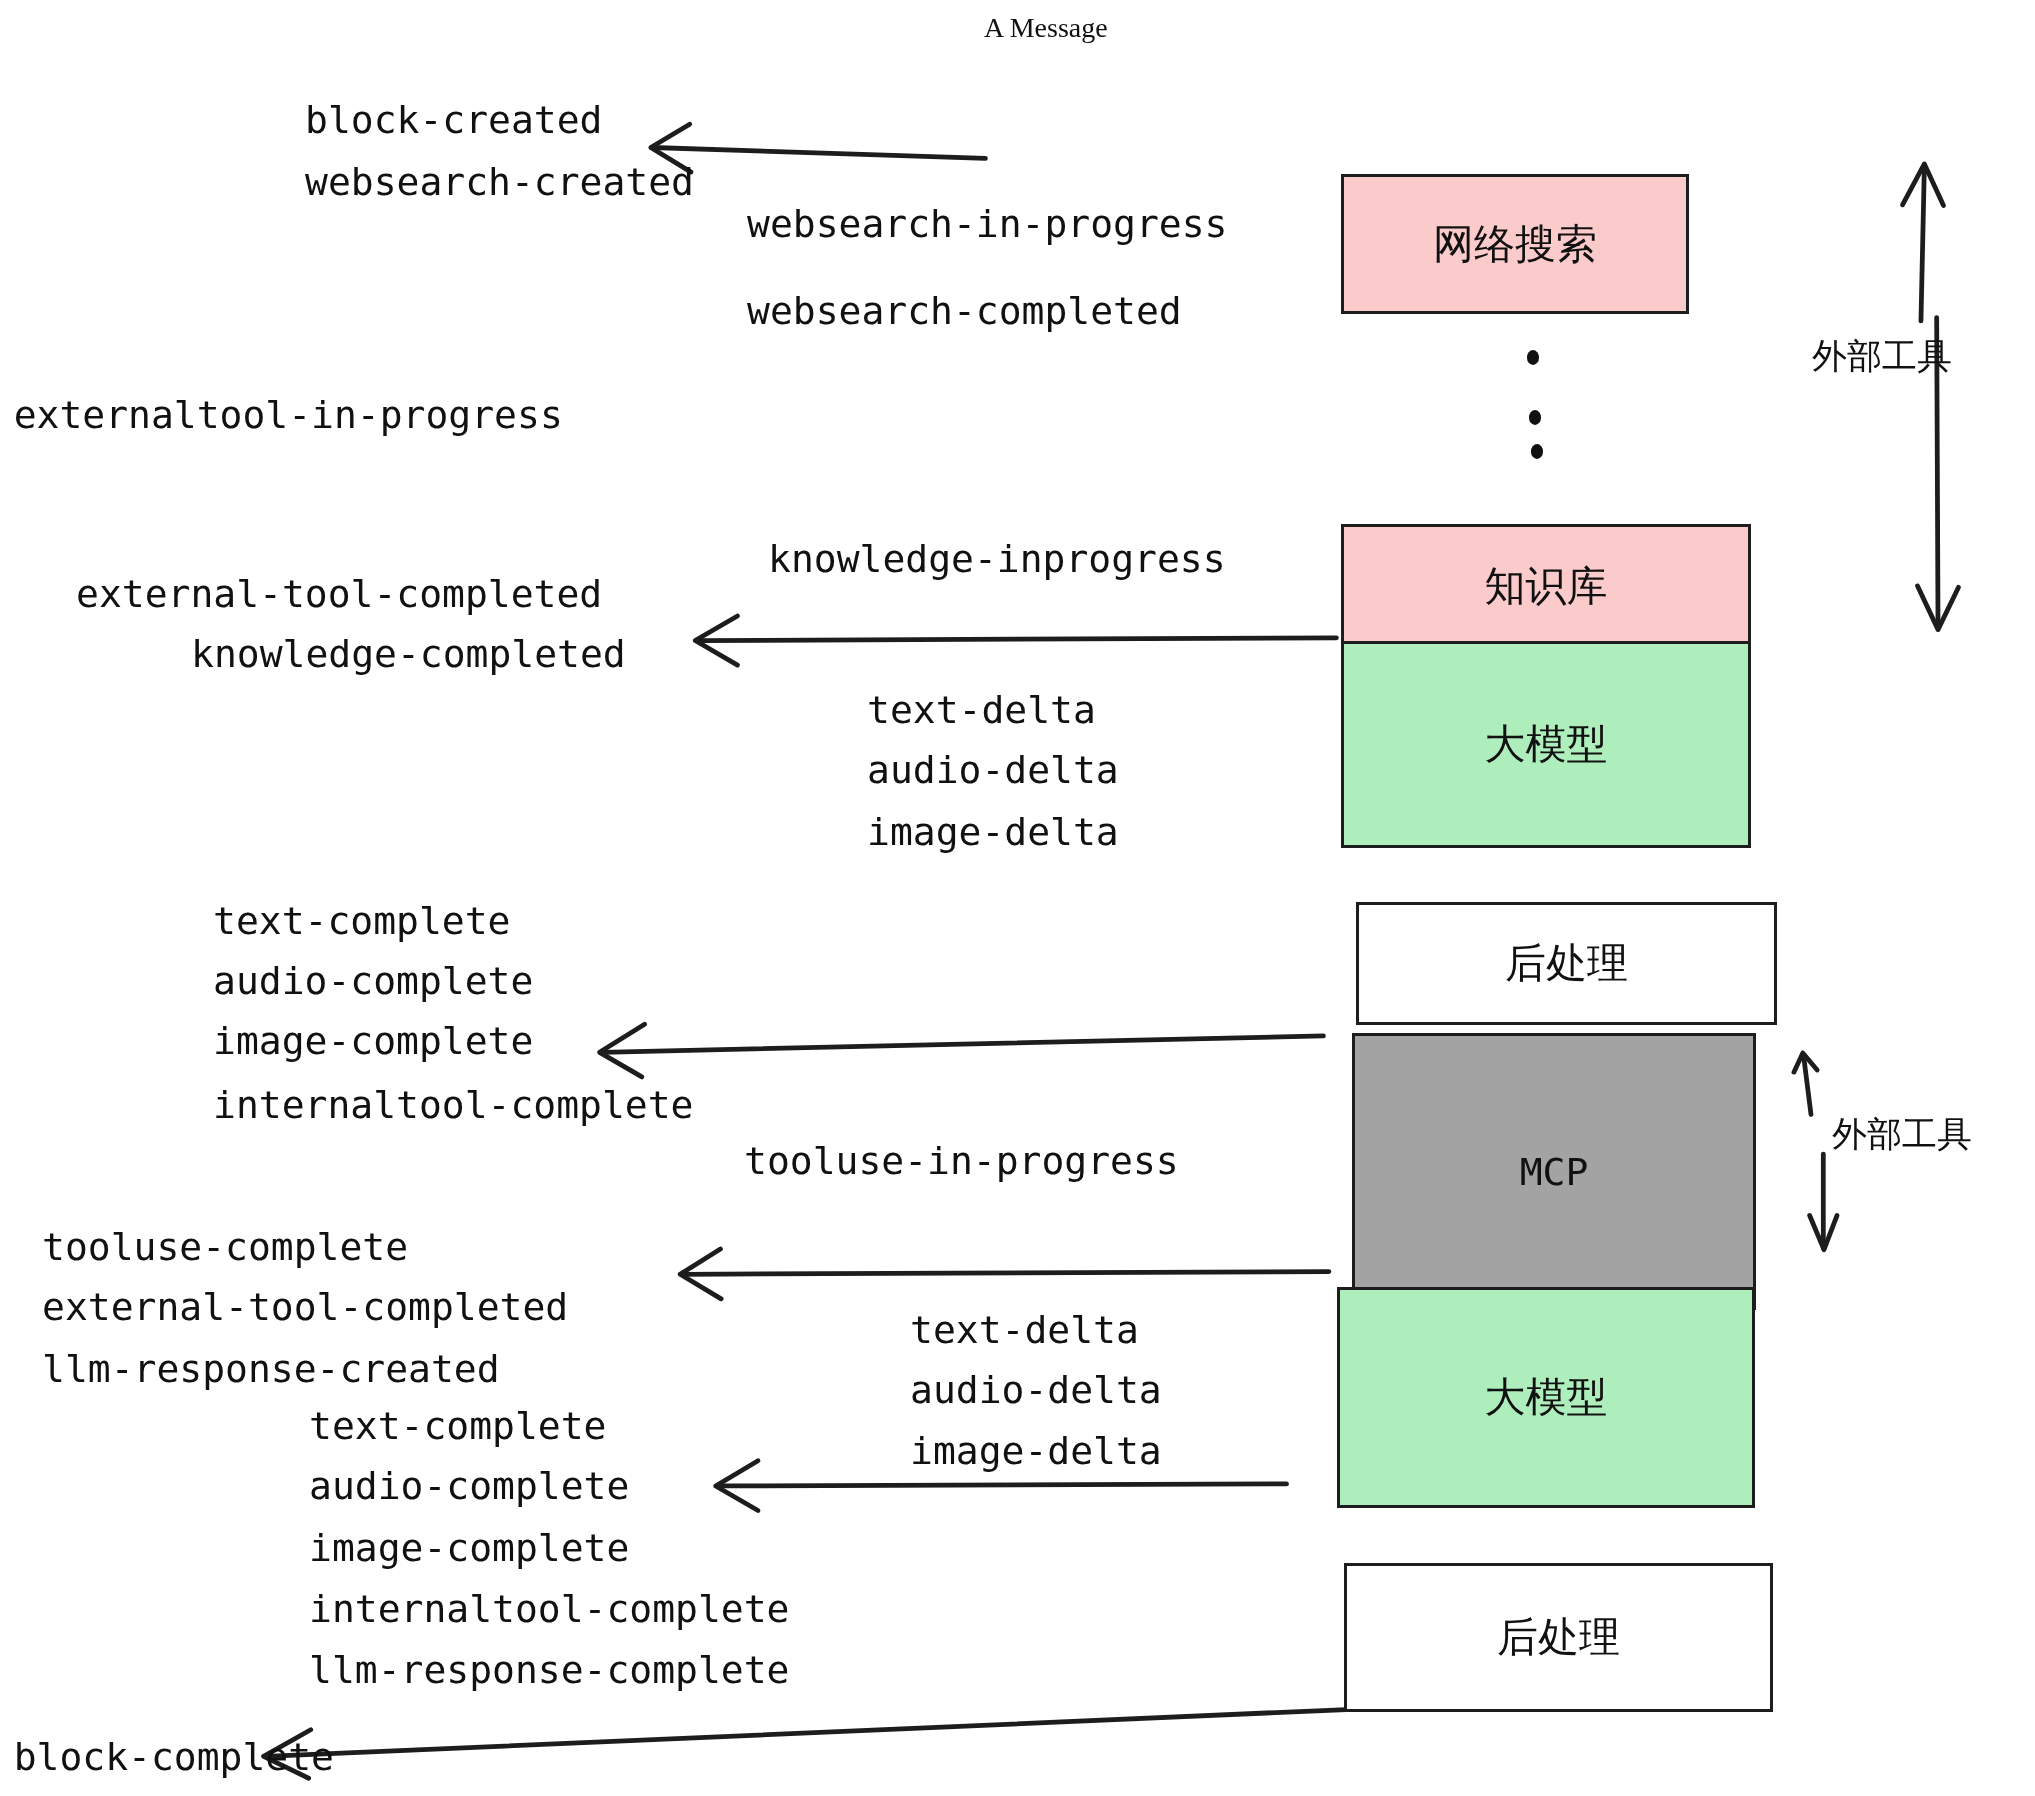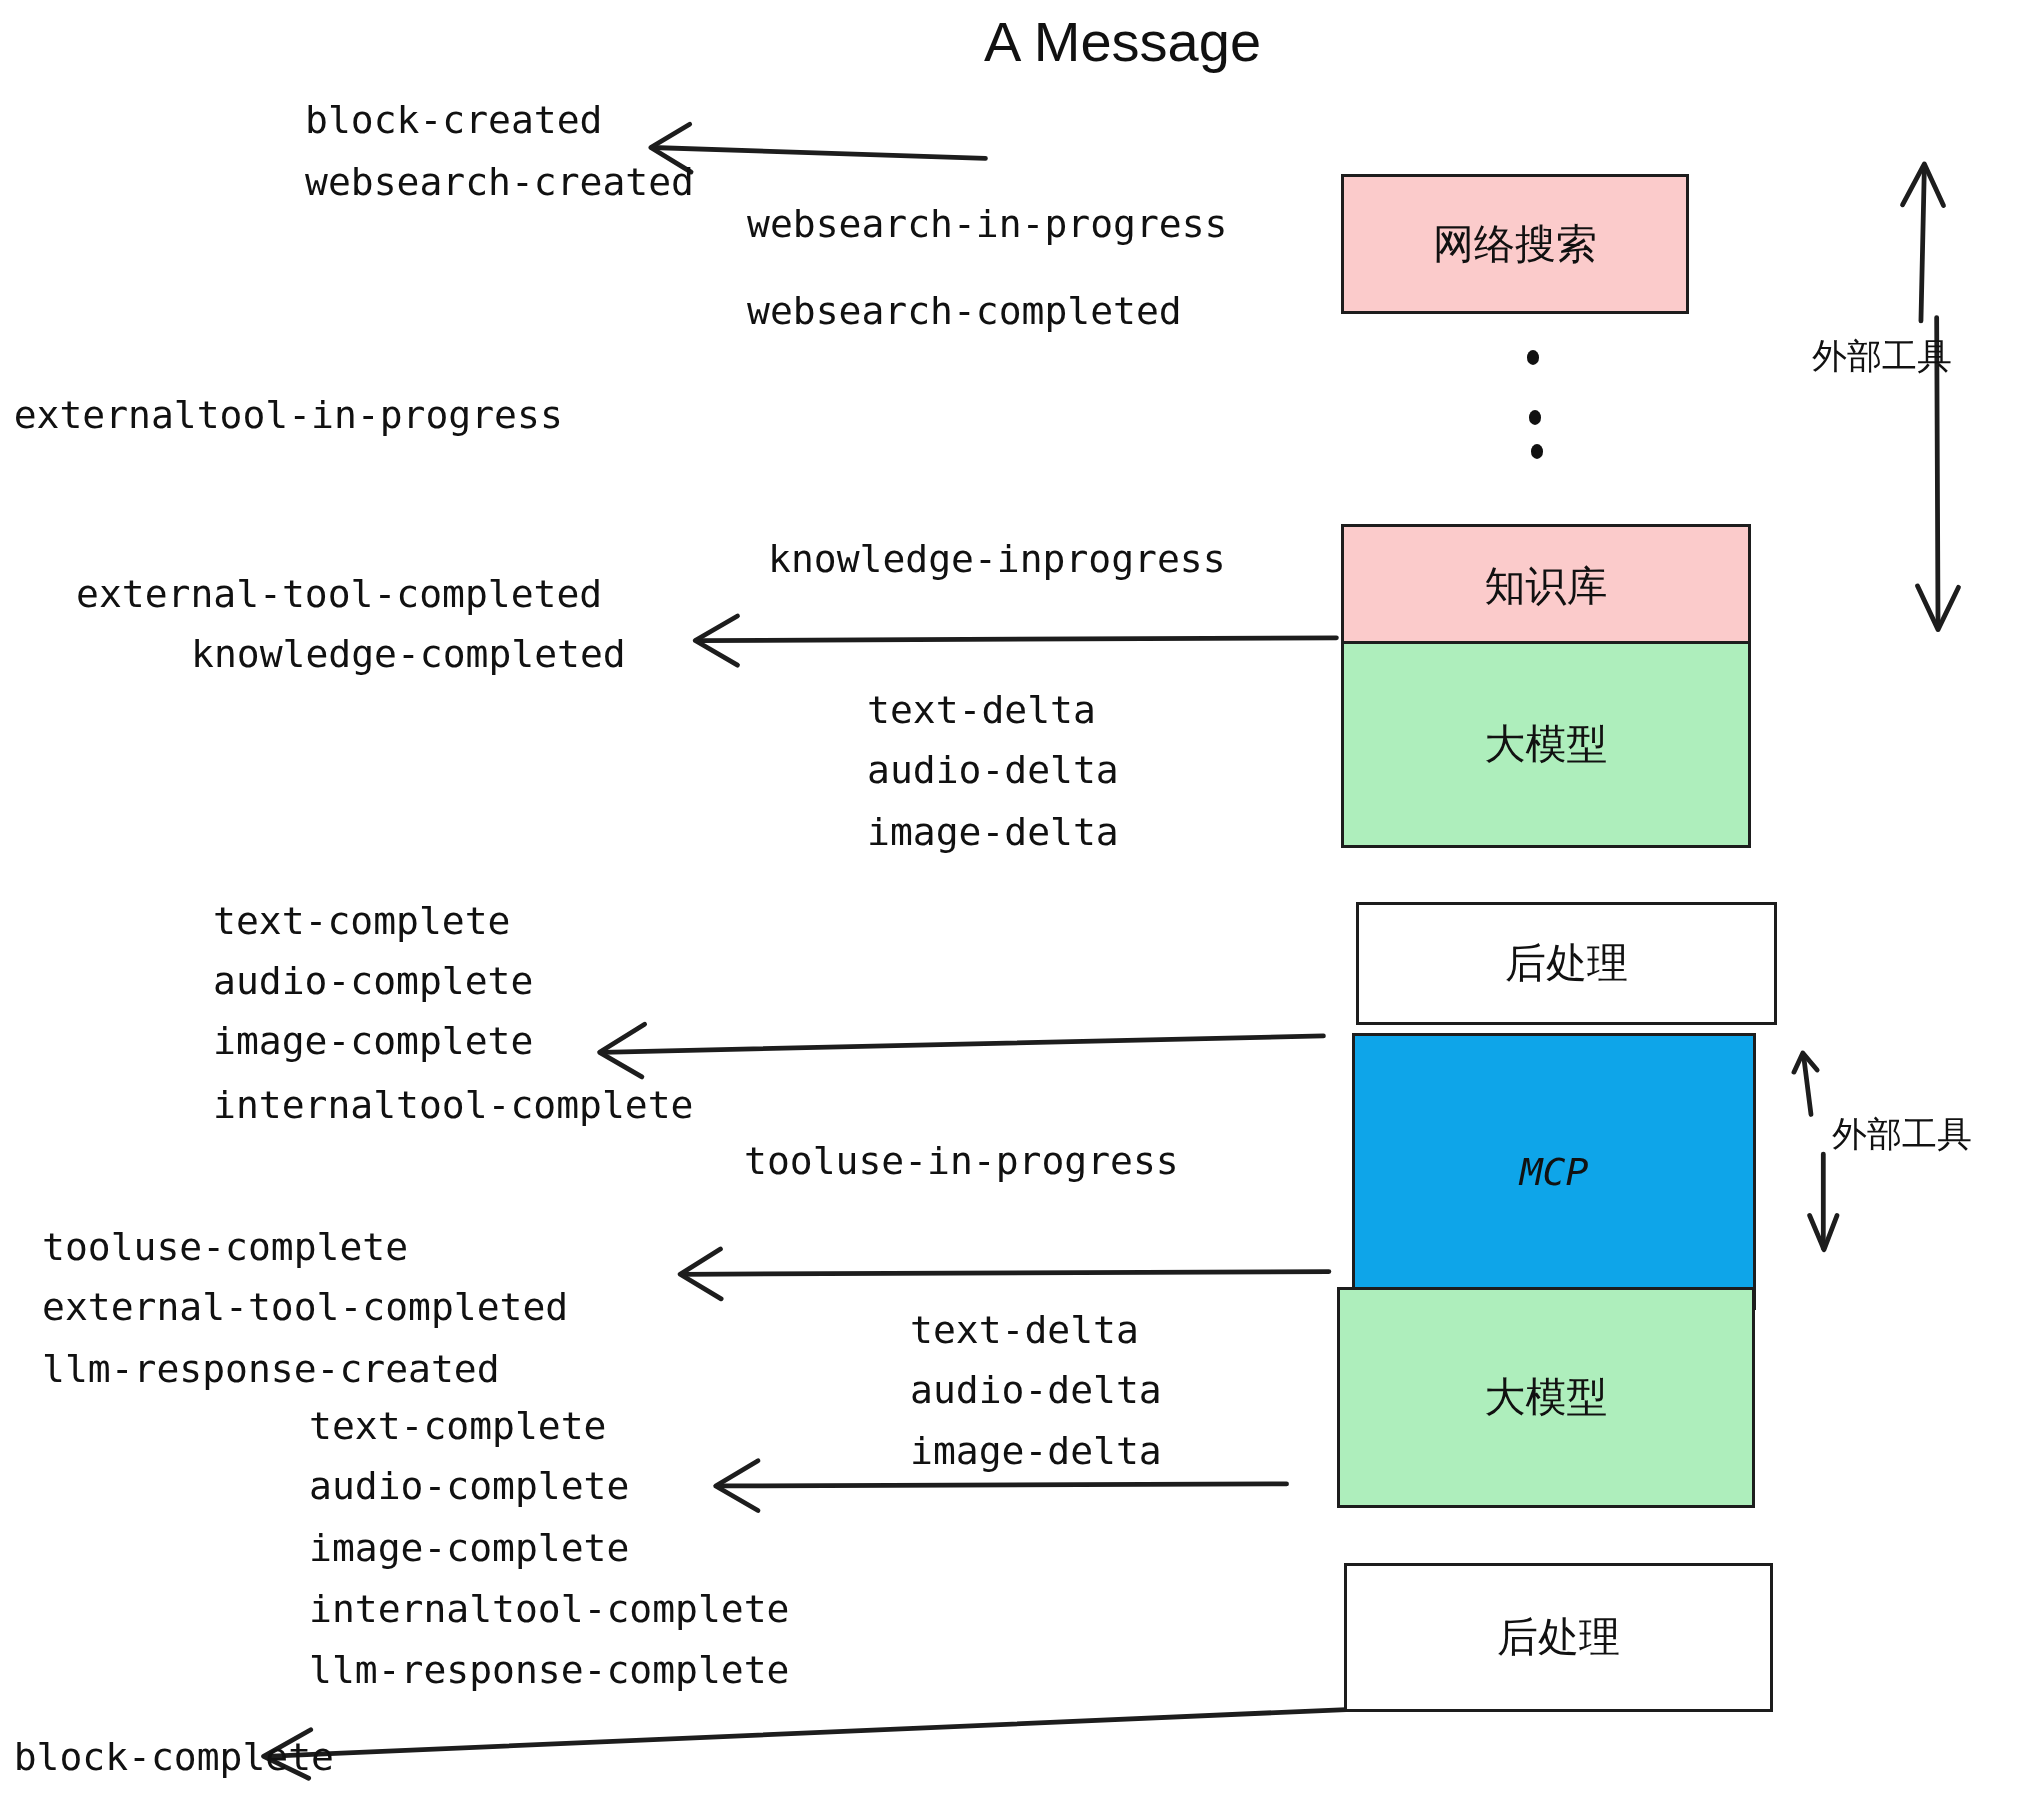--- a/index.html
+++ b/index.html
@@ -21,22 +21,22 @@
     color: #111111;
     font-family: "DejaVu Sans Mono", "Liberation Mono", monospace;
     font-size: 38px;
     letter-spacing: 0px;
     line-height: 1;
   }
   .title {
     position: absolute;
     white-space: pre;
     color: #111111;
-    font-family: Liberation Sans, sans-serif;
-    font-size: 56px;
+    font-family: Liberation Serif, serif;
+    font-size: 28px;
     line-height: 1;
   }
   .node {
     position: absolute;
     box-sizing: border-box;
     border: 3.4px solid #1d1d1d;
     display: flex;
     align-items: center;
     justify-content: center;
     font-family: "DejaVu Sans", "Liberation Sans", sans-serif;
@@ -148,21 +148,21 @@
   </div>
 
   <div class="node" style="left:1341px; top:641px; width:410px; height:207px; background:#AEEEBC;">
     <span>大模型</span>
   </div>
 
   <div class="node" style="left:1356px; top:902px; width:421px; height:123px; background:#FFFFFF;">
     <span>后处理</span>
   </div>
 
-  <div class="node mono-label" style="left:1352px; top:1033px; width:404px; height:277px; background:#0ea5e9;font-style:italic;">
+  <div class="node mono-label" style="left:1352px; top:1033px; width:404px; height:277px; background:#a3a3a3;">
     <span>MCP</span>
   </div>
 
   <div class="node" style="left:1337px; top:1287px; width:418px; height:221px; background:#AEEEBC;">
     <span>大模型</span>
   </div>
 
   <div class="node" style="left:1344px; top:1563px; width:429px; height:149px; background:#FFFFFF;">
     <span>后处理</span>
   </div>

